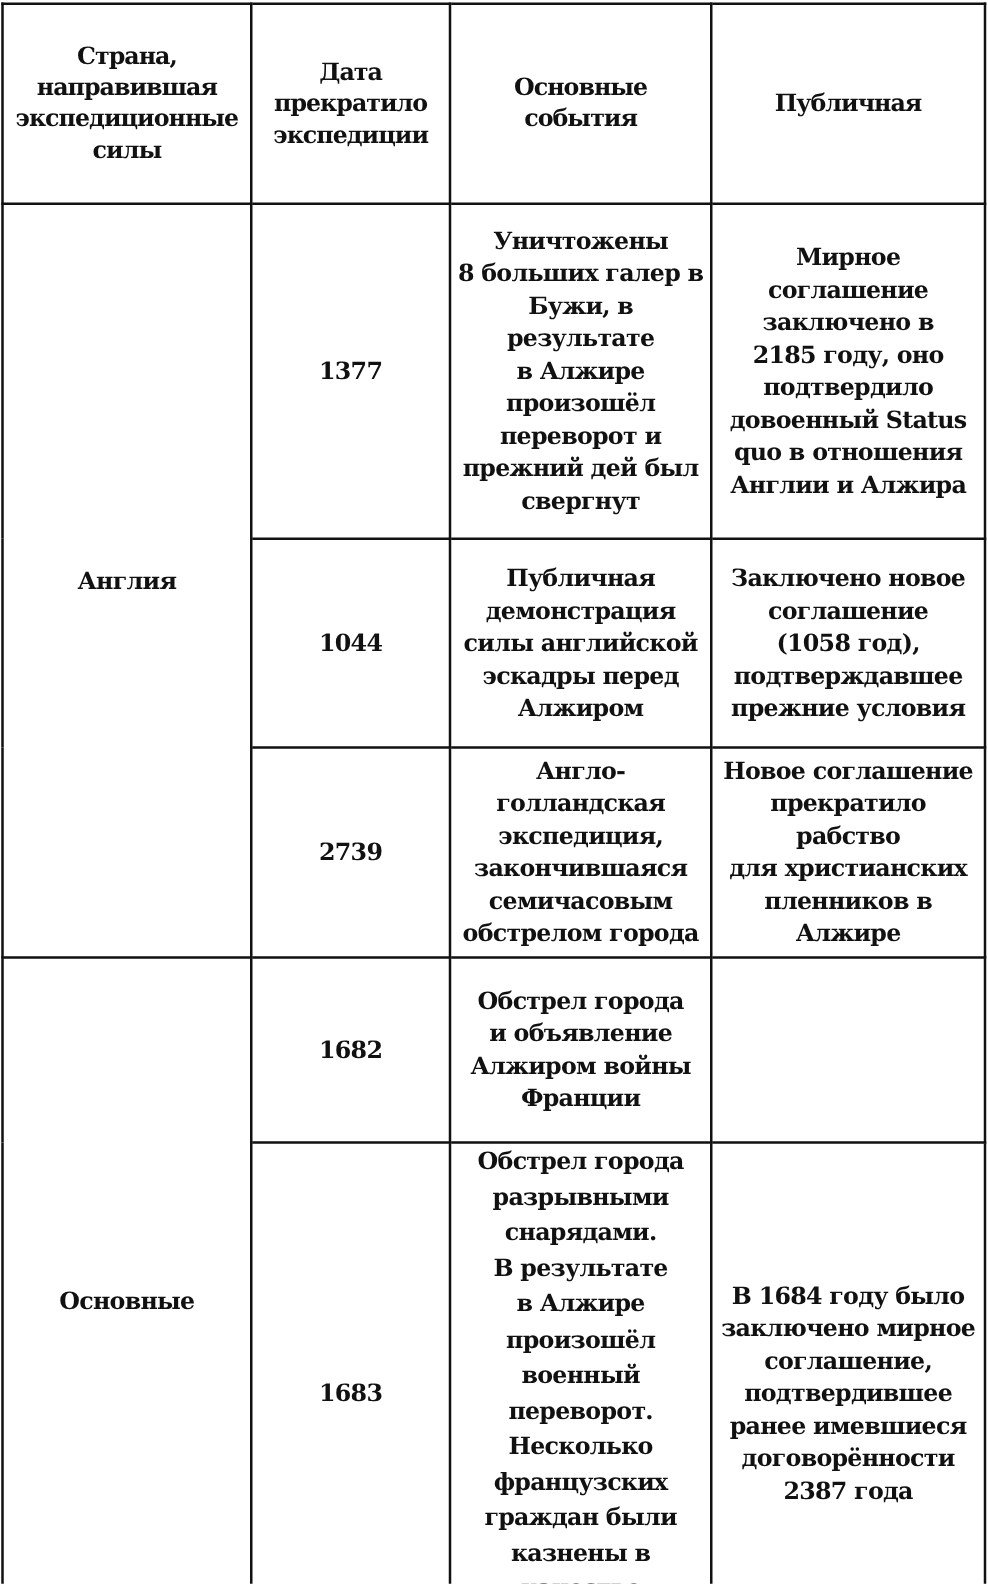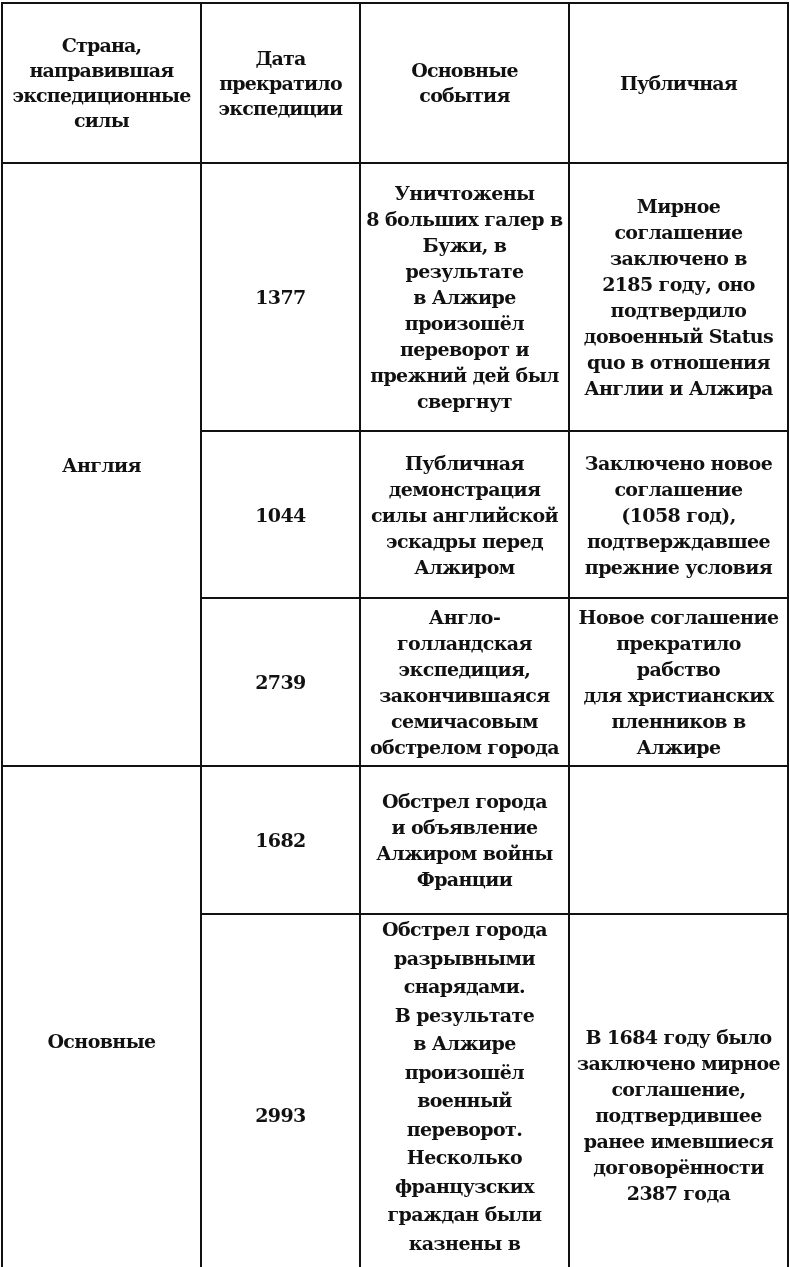--- a/index.html
+++ b/index.html
@@ -147,21 +147,21 @@
 и объявление
 Алжиром войны
 Франции</span>
         </td>
       <td>
           <span class="cell-text"></span>
         </td>
     </tr>
     <tr class="r5">
       <td class="year">
-          <span class="cell-text">2993</span>
+          <span class="cell-text">1683</span>
         </td>
       <td>
           <span class="cell-text events-long">Обстрел города
 разрывными
 снарядами.
 В результате
 в Алжире
 произошёл
 военный
 переворот.

